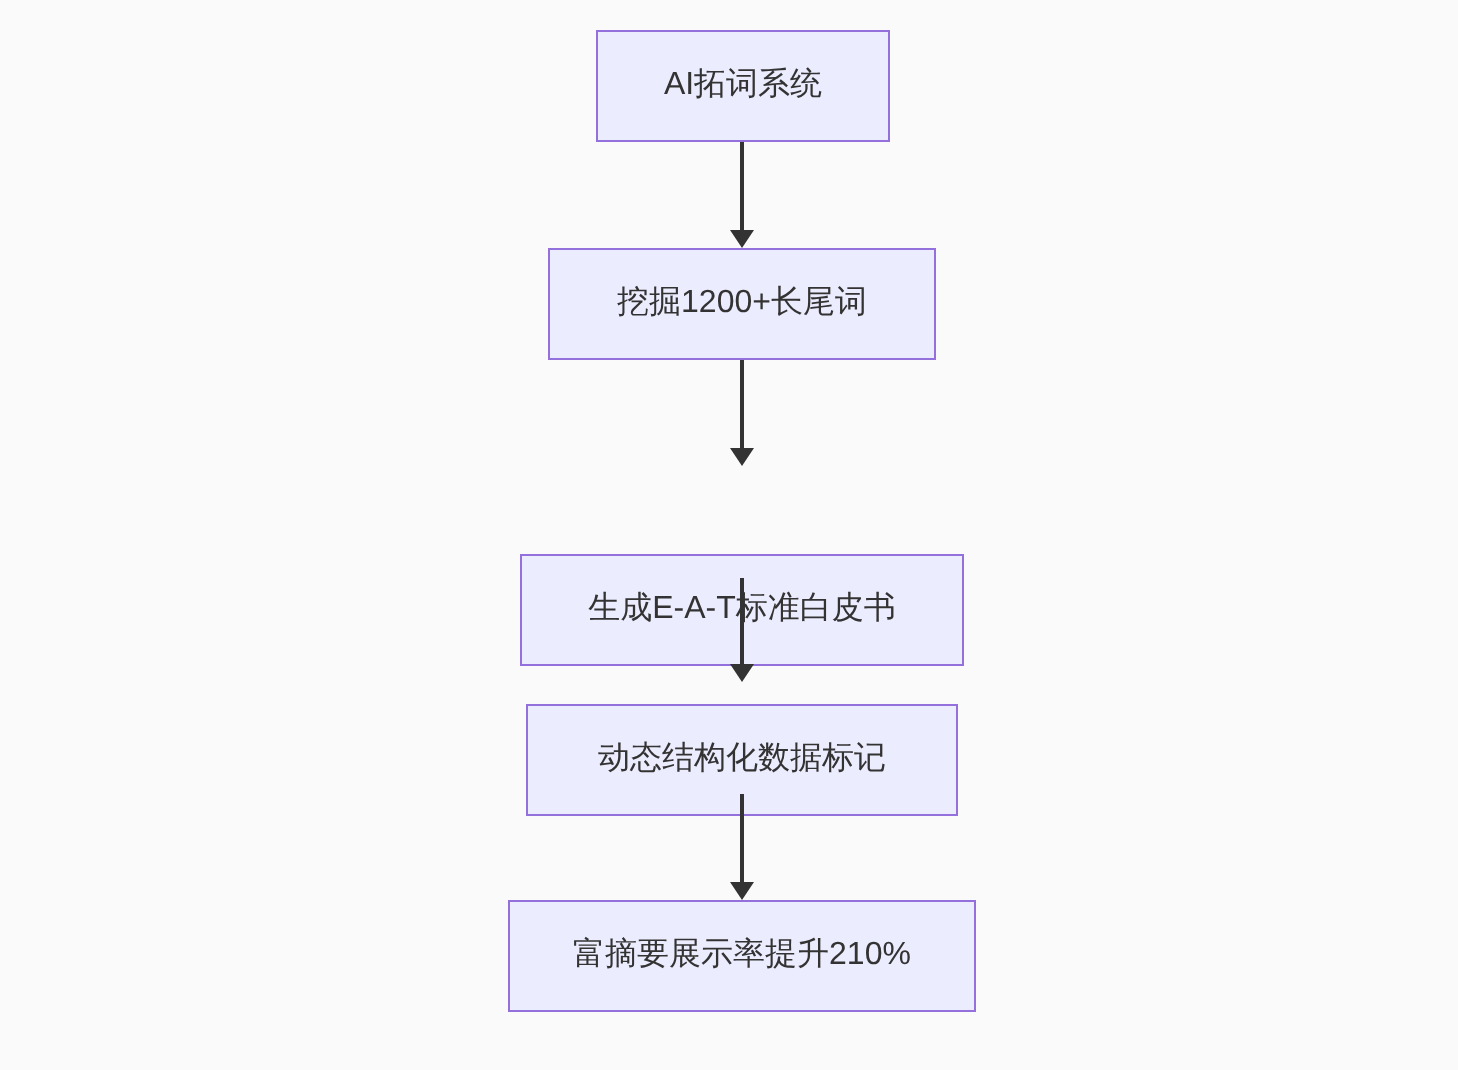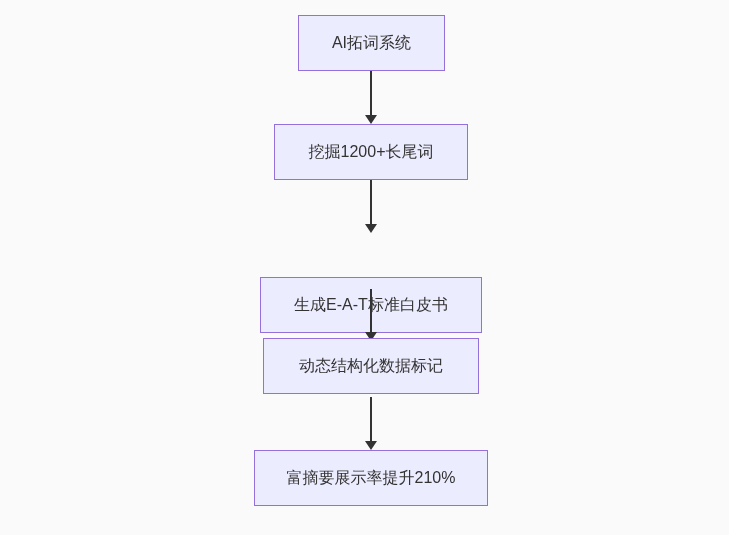--- a/index.html
+++ b/index.html
@@ -53,21 +53,21 @@
     width: 0;
     height: 0;
     border-left: 6px solid transparent;
     border-right: 6px solid transparent;
     border-top: 9px solid var(--arrow-color);
   }
   
   #node-0 { left: 298px; top: 15px;  width: 147px; }
   #node-1 { left: 274px; top: 124px; width: 194px; }
   #node-2 { left: 260px; top: 233px; width: 222px; margin-top: 44px; }
-  #node-3 { left: 263px; top: 338px; width: 216px; }
+  #node-3 { left: 263px; top: 352px; width: 216px; }
   #node-4 { left: 254px; top: 450px; width: 234px; text-align: center; }
   #edge-0 { left: 365px; top: 71px;  height: 53px; }
   #edge-1 { left: 365px; top: 180px; height: 53px; }
   #edge-2 { left: 365px; top: 289px; height: 52px; }
   #edge-3 { left: 365px; top: 397px; height: 53px; }
 </style>
 </head>
 <body>
 
 <div class="canvas">

